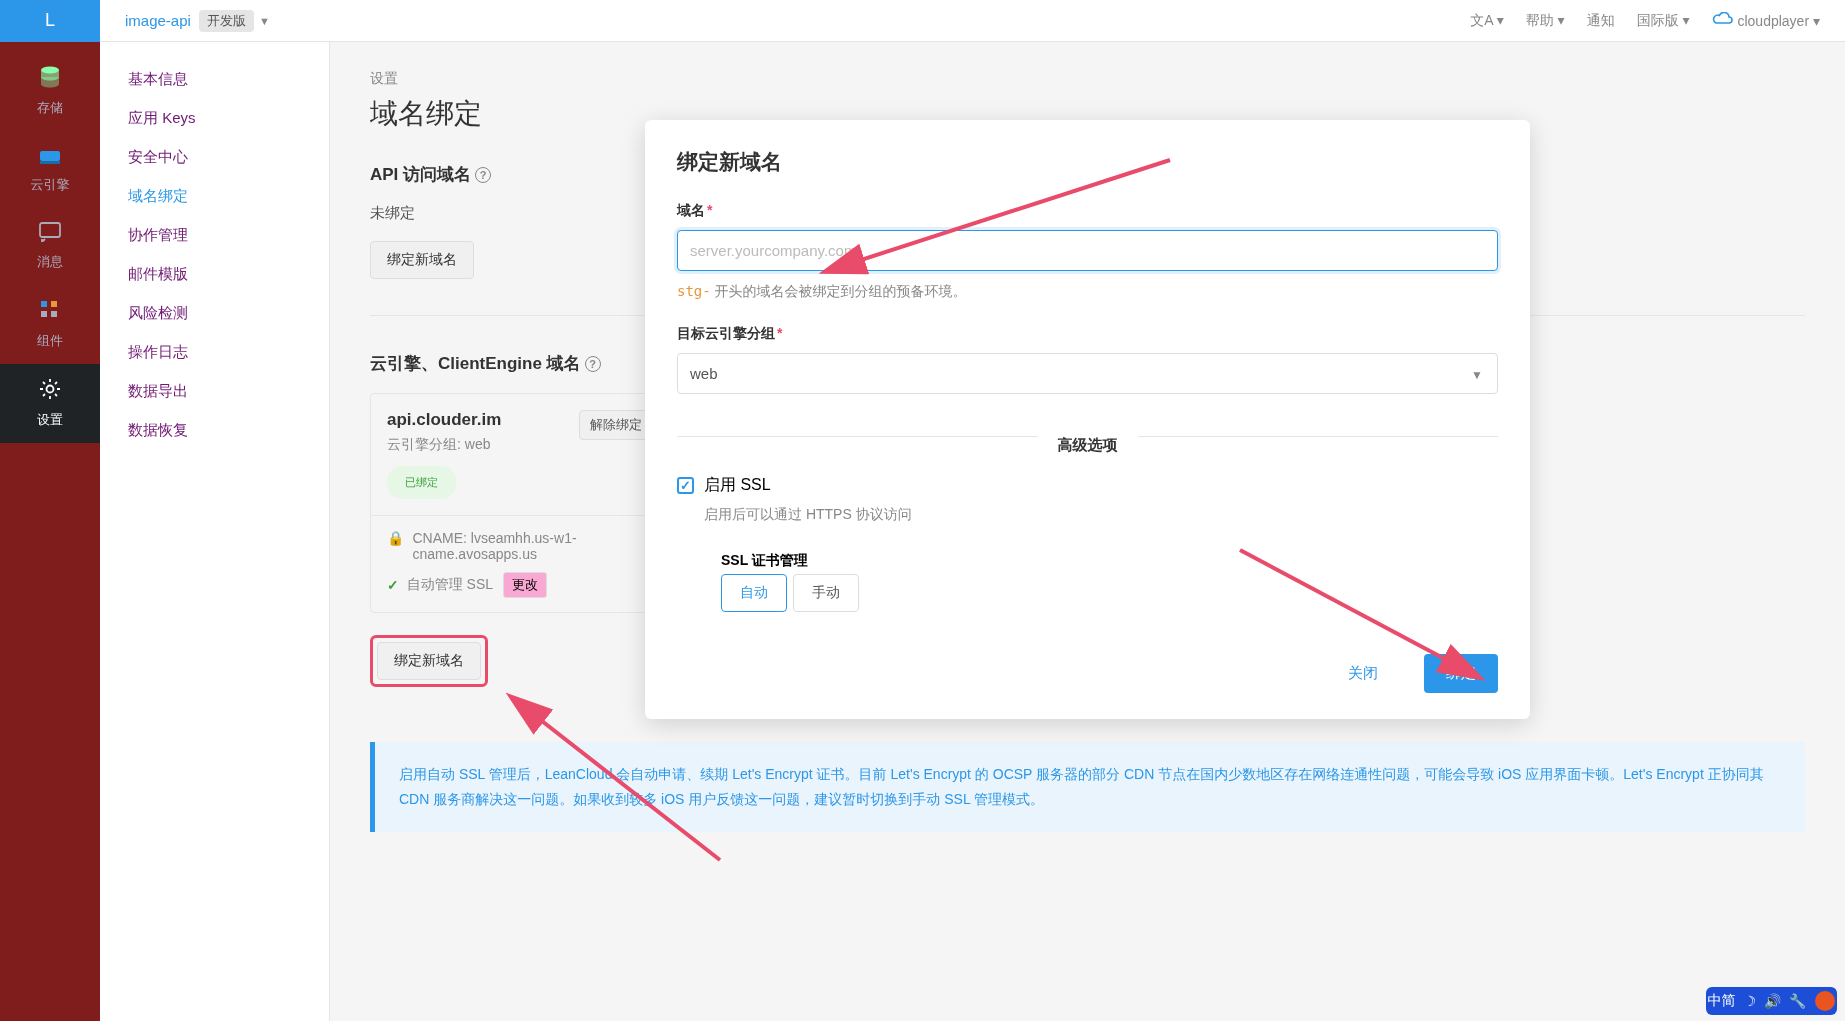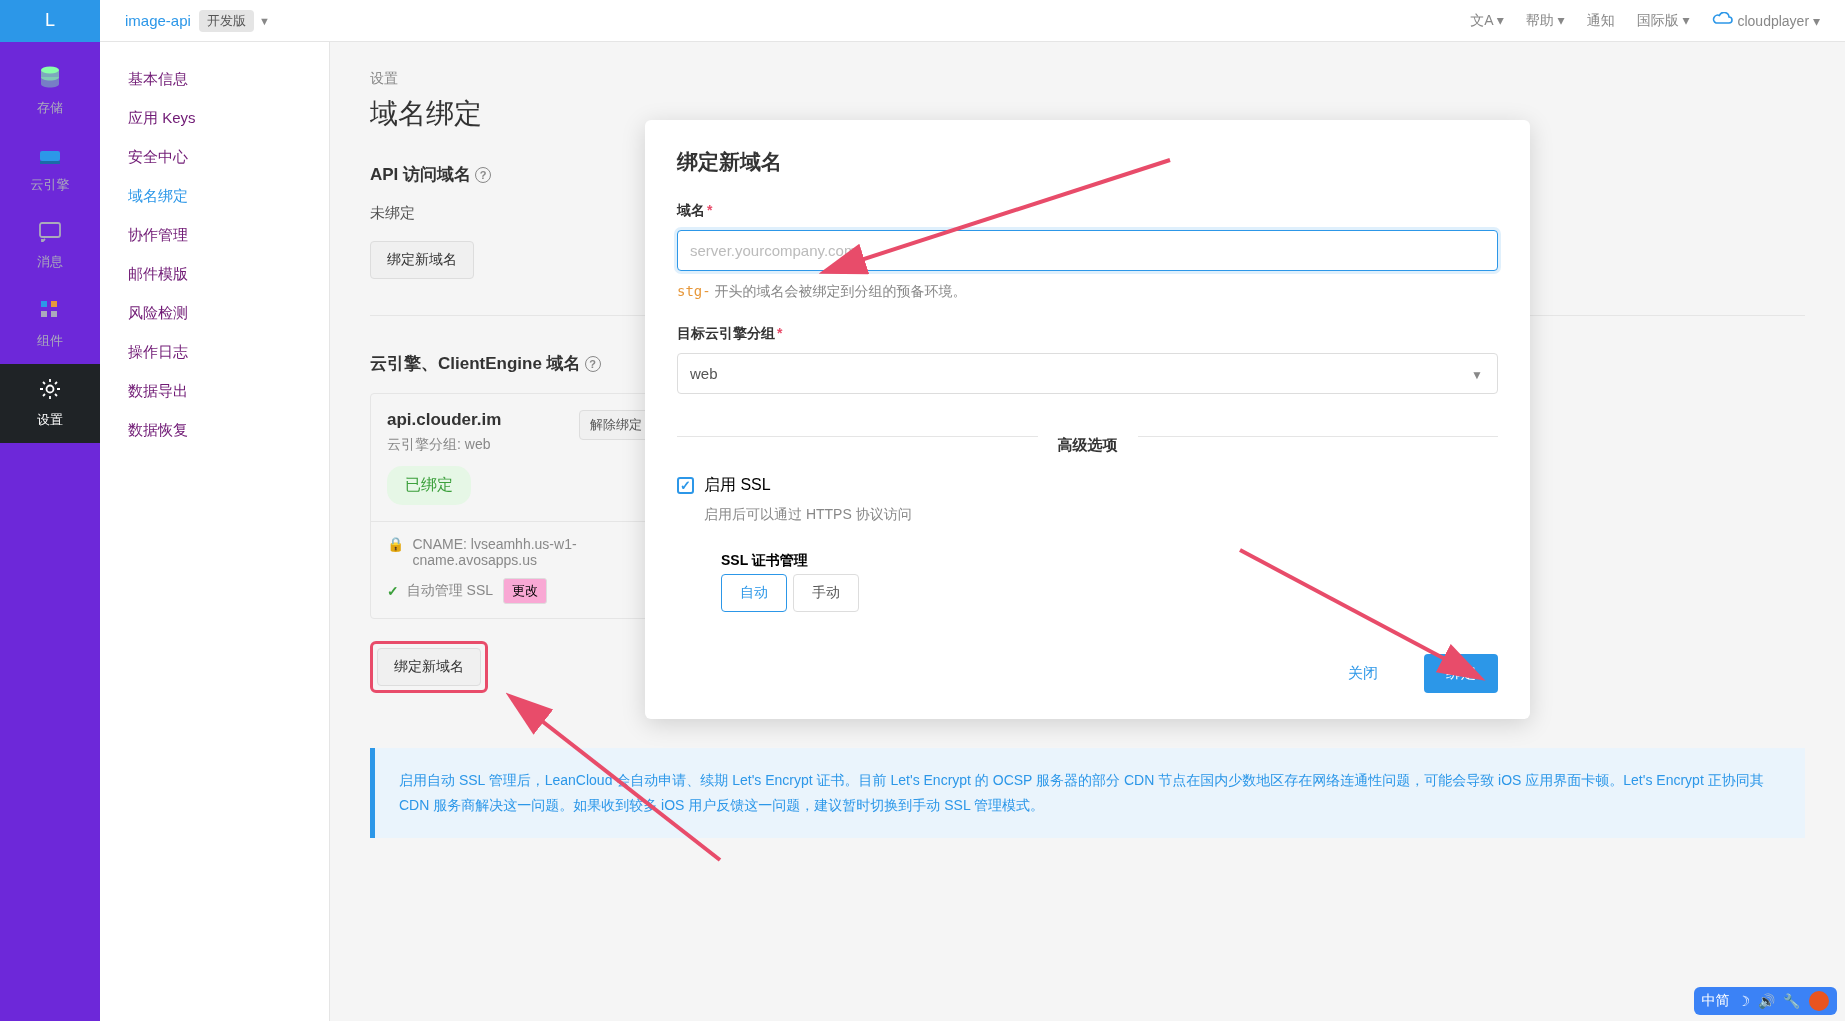--- a/index.html
+++ b/index.html
@@ -8,21 +8,21 @@
     
     .topbar { height: 42px; background: #fff; display: flex; align-items: center; padding: 0 0; border-bottom: 1px solid #e5e5e5; }
     .logo-box { width: 100px; height: 42px; background: #2c97e8; color: #fff; display: flex; align-items: center; justify-content: center; font-size: 18px; }
     .project-name { color: #2c97e8; margin-left: 25px; font-size: 15px; }
     .version-badge { background: #e5e5e5; color: #555; padding: 2px 8px; border-radius: 4px; margin-left: 8px; font-size: 13px; }
     .caret-down { color: #888; margin-left: 5px; font-size: 11px; }
     .topbar-right { margin-left: auto; display: flex; align-items: center; gap: 22px; padding-right: 25px; color: #888; font-size: 14px; }
     .cloud-icon { color: #2c97e8; }
 
     
-    .icon-rail { position: absolute; left: 0; top: 42px; width: 100px; bottom: 0; background: #6d28d9; color: #aab; display: flex; flex-direction: column; align-items: center; padding-top: 10px; }
+    .icon-rail { position: absolute; left: 0; top: 42px; width: 100px; bottom: 0; background: #7f1d1d; color: #aab; display: flex; flex-direction: column; align-items: center; padding-top: 10px; }
     .rail-item { width: 100%; display: flex; flex-direction: column; align-items: center; padding: 14px 0; font-size: 13px; cursor: pointer; color: #aab; }
     .rail-item.active { background: #1f2326; color: #fff; }
     .rail-icon { font-size: 22px; margin-bottom: 5px; }
 
     
     .submenu { position: absolute; left: 100px; top: 42px; width: 230px; bottom: 0; background: #fff; border-right: 1px solid #e5e5e5; padding-top: 18px; }
     .submenu-item { padding: 10px 28px; font-size: 15px; color: #701a75; cursor: pointer; }
     .submenu-item.active { color: #2c97e8; }
 
     
@@ -34,21 +34,21 @@
     .unbound { color: #555; font-size: 15px; margin-bottom: 18px; }
     .btn-default { background: #f0f0f0; border: 1px solid #ddd; padding: 9px 16px; border-radius: 4px; font-size: 14px; color: #333; cursor: pointer; }
     .divider { height: 1px; background: #e5e5e5; margin: 36px 0; }
 
     
     .domain-card { border: 1px solid #e5e5e5; border-radius: 4px; width: 300px; }
     .domain-card-top { padding: 16px; }
     .domain-host { font-size: 17px; font-weight: 600; color: #333; display: inline-block; }
     .unbind-btn { float: right; background: #f0f0f0; border: 1px solid #ddd; padding: 5px 10px; border-radius: 4px; font-size: 13px; color: #555; cursor: pointer; }
     .domain-group { color: #888; font-size: 14px; margin-top: 6px; }
-    .bound-badge { display: inline-block; background: #e6f7e6; color: #3ca03c; padding: 9px 18px; border-radius: 15px; font-size: 16px; margin-top: 12px; }
+    .bound-badge { display: inline-block; background: #e6f7e6; color: #3ca03c; padding: 9px 18px; border-radius: 15px; font-size: 11px; margin-top: 12px; }
     .domain-card-bottom { border-top: 1px solid #e5e5e5; padding: 14px 16px; }
     .cname-line { color: #888; font-size: 14px; display: flex; align-items: flex-start; }
     .lock-icon { color: #3ca03c; margin-right: 8px; }
     .ssl-line { margin-top: 10px; color: #888; font-size: 14px; display: flex; align-items: center; }
     .check-icon { color: #3ca03c; margin-right: 8px; font-weight: bold; }
     .change-btn { background: #f9a8d4; border: 1px solid #ddd; padding: 3px 8px; border-radius: 3px; font-size: 13px; margin-left: 10px; cursor: pointer; }
 
     .bind-new-2 { border: 3px solid #e84c6a; border-radius: 6px; padding: 4px; display: inline-block; margin-top: 22px; }
     .bind-new-2 button { background: #f0f0f0; border: 1px solid #ddd; padding: 9px 16px; border-radius: 4px; font-size: 14px; color: #333; cursor: pointer; }
 
@@ -76,21 +76,21 @@
     .toggle-btn { border: 1px solid #ddd; padding: 9px 18px; border-radius: 4px; font-size: 14px; background: #fff; cursor: pointer; color: #555; }
     .toggle-btn.active { border-color: #2c97e8; color: #2c97e8; }
     .modal-footer { display: flex; justify-content: flex-end; gap: 22px; align-items: center; margin-top: 42px; }
     .btn-text { color: #2c97e8; font-size: 15px; cursor: pointer; background: none; border: none; }
     .btn-primary { background: #2c97e8; color: #fff; border: none; padding: 10px 22px; border-radius: 4px; font-size: 15px; cursor: pointer; margin-left: 24px; }
 
     
     .arrow { position: absolute; pointer-events: none; }
 
     
-    .os-indicator { position: absolute; right: 8px; bottom: 6px; background: #3b82f6; color: #fff; padding: 4px 8px; border-radius: 6px; font-size: 14px; display: flex; align-items: center; gap: 8px; }
+    .os-indicator { position: absolute; right: 8px; bottom: 6px; background: #1d4ed8; color: #fff; padding: 4px 2px; border-radius: 6px; font-size: 14px; display: flex; align-items: center; gap: 8px; }
     .ubuntu-logo { width: 20px; height: 20px; background: #e95420; border-radius: 50%; display: inline-block; }
   </style>
 </head>
 <body>
 
 <div class="topbar">
   <div class="logo-box">L</div>
   <span class="project-name">image-api</span>
   <span class="version-badge">开发版</span>
   <span class="caret-down">▼</span>

